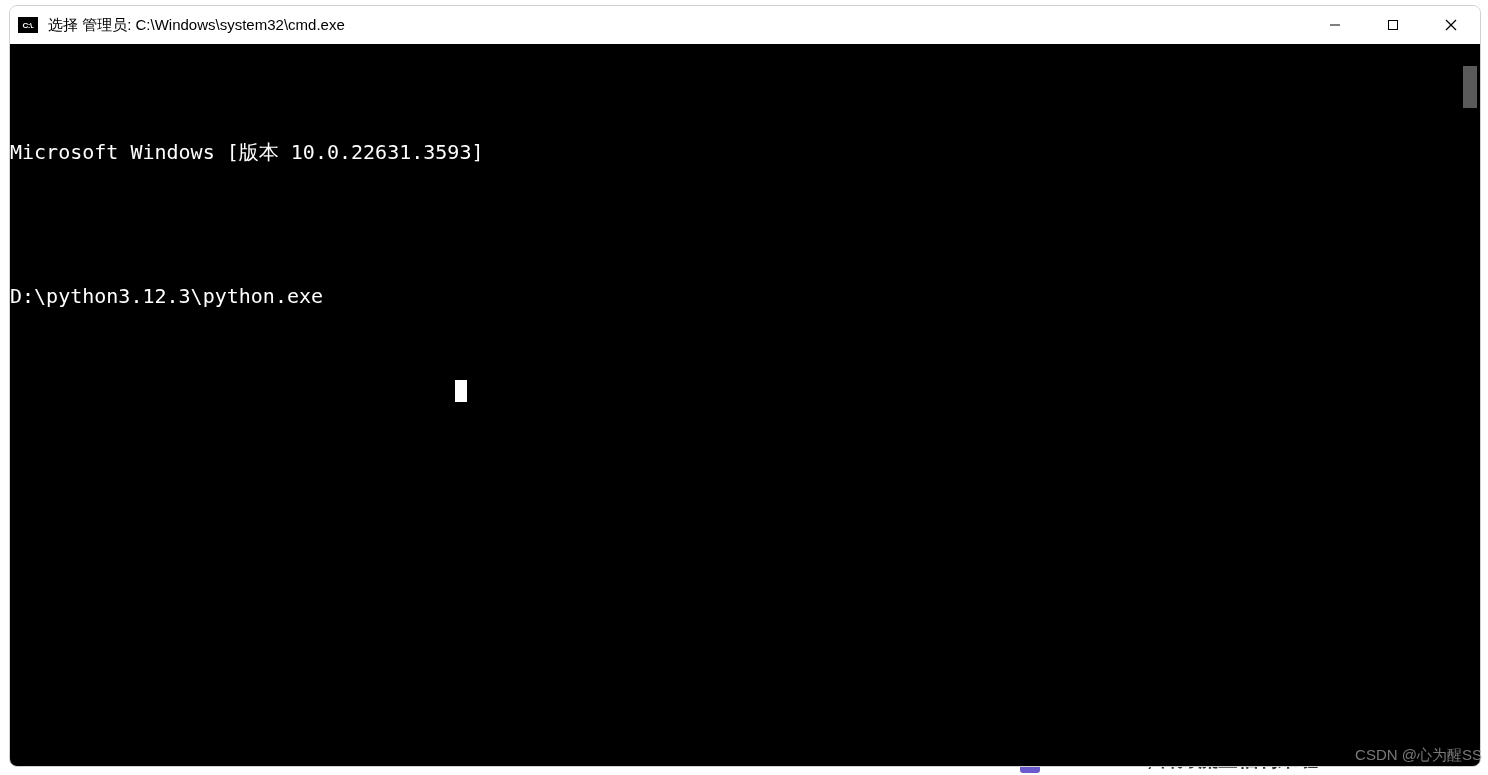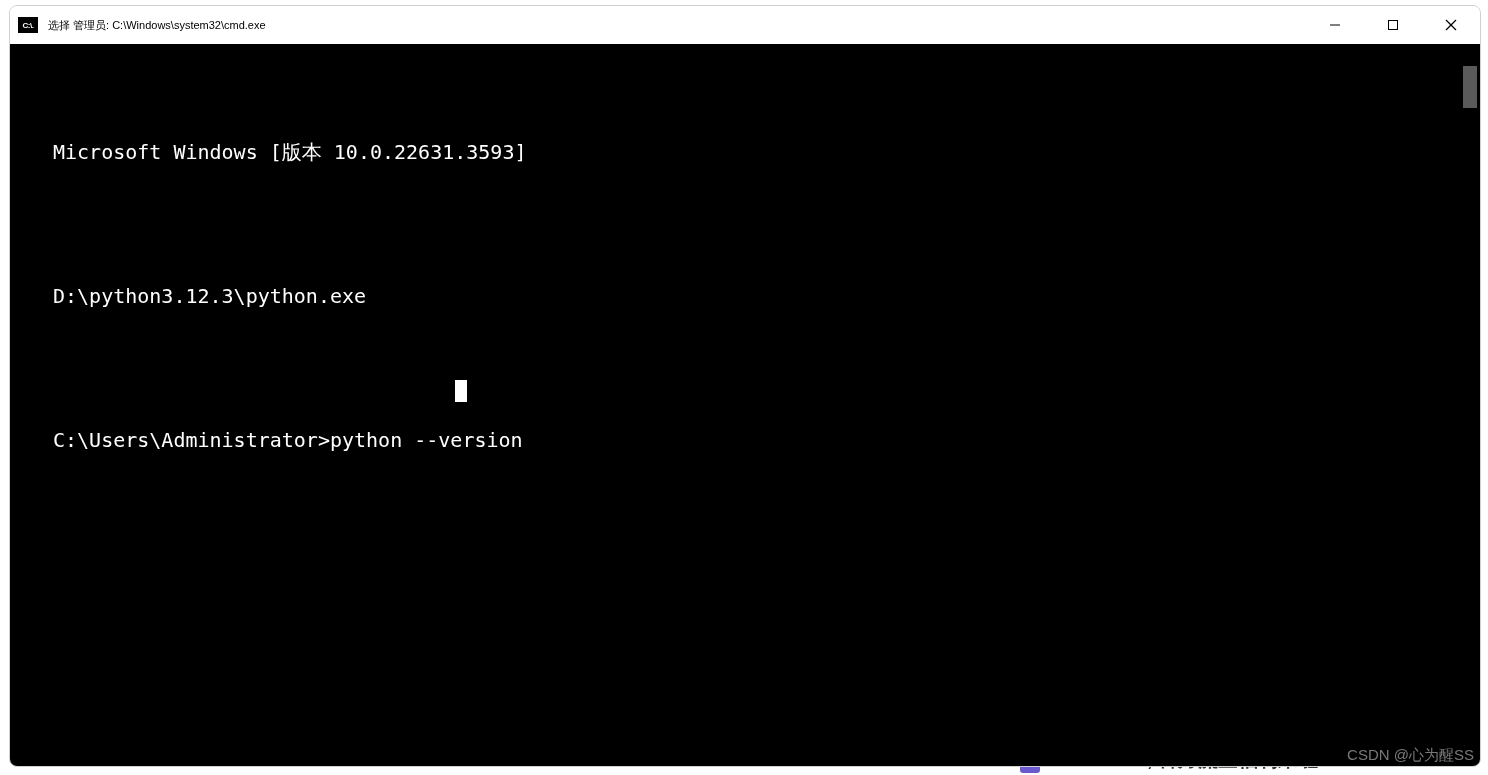--- a/index.html
+++ b/index.html
@@ -46,21 +46,21 @@
       margin-right: 10px;
       position: relative;
     }
     .titlebar-icon-text {
       color: #fff;
       font-size: 8px;
       font-weight: bold;
       letter-spacing: -0.5px;
     }
     .titlebar-title {
-      font-size: 11px;
+      font-size: 15px;
       color: #000;
     }
     .window-controls {
       position: absolute;
       right: 0;
       top: 0;
       display: flex;
       height: 38px;
     }
     .win-control {
@@ -90,21 +90,20 @@
       padding: 0;
       white-space: pre;
       overflow: hidden;
       position: relative;
     }
     .terminal-content {
       padding: 0;
     }
     .terminal-line {
       min-height: 24px;
-      padding-left: 43px;
     }
     .selection-block {
       position: absolute;
       background: #ffffff;
       width: 12px;
       height: 22px;
       left: 445px;
       top: 336px;
     }
     .scrollbar {
@@ -115,21 +114,21 @@
     .scrollbar-thumb {
       position: absolute;
       top: 22px;
       left: 3px;
       width: 14px;
       height: 42px;
       background: #5a5a5a;
     }
     .watermark {
       position: absolute;
-      right: 14px;
+      right: 6px;
       bottom: 10px;
       font-size: 15px;
       color: rgba(150,150,150,0.8);
       font-family: Arial, sans-serif;
     }
     .bg-text {
       position: absolute;
       right: 150px;
       bottom: 2px;
       font-size: 20px;
@@ -178,21 +177,20 @@
       </div>
     </div>
   </div>
   <div class="terminal-area">
     <div class="terminal">
       <div class="terminal-content">
         <div class="terminal-line">Microsoft Windows [版本 10.0.22631.3593]</div>
         <div class="terminal-line"></div>
         <div class="terminal-line">D:\python3.12.3\python.exe</div>
         <div class="terminal-line"></div>
-        <div class="terminal-line">C:\Users\Administrator&gt;python --version</div>
         
         
         
       </div>
       <div class="selection-block"></div>
     </div>
     <div class="scrollbar">
       <div class="scrollbar-thumb"></div>
     </div>
   </div>

